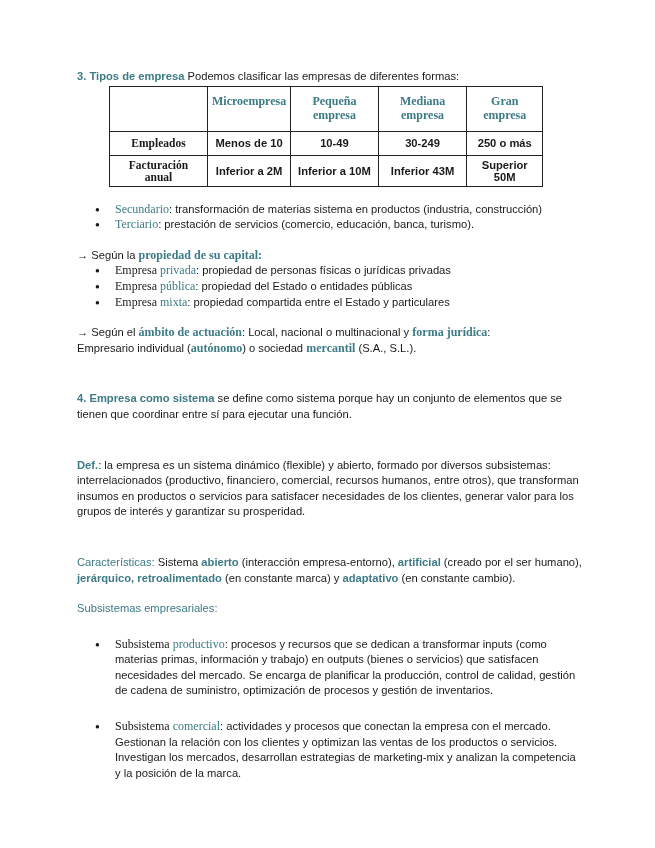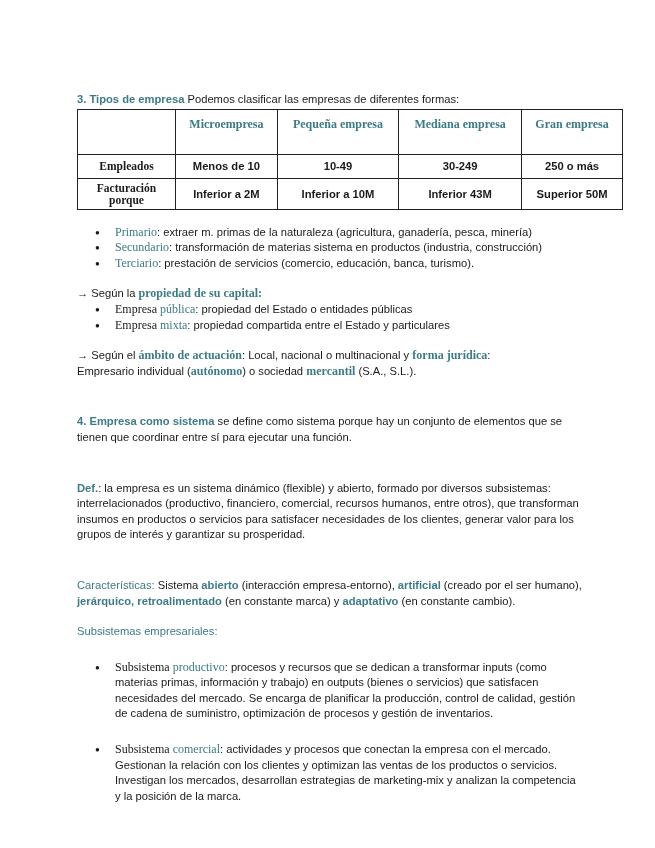--- a/index.html
+++ b/index.html
@@ -1,26 +1,26 @@
 <!DOCTYPE html>
 <html><head>
 <meta charset="utf-8">
 <style>
   html, body { margin: 0; padding: 0; background: #ffffff; }
   body { width: 655px; height: 848px; position: relative; overflow: hidden;
          font-family: "Liberation Sans", sans-serif; font-size: 11.2px; color: #1a1a1a; }
-  .page { position: absolute; left: 77px; top: 92px; width: 505px; }
+  .page { position: absolute; left: 77px; top: 69px; width: 505px; }
   .line { line-height: 15.6px; white-space: nowrap; }
   .wrap { white-space: normal; line-height: 15.6px; margin-top: 20px; }
   .teal { color: #3d7b86; }
   .teal-b { color: #3d7b86; font-weight: bold; }
   .serif-teal { font-family: "Liberation Serif", serif; color: #3d7b86; font-weight: bold; font-size: 12px; }
   .serif-teal-n { font-family: "Liberation Serif", serif; color: #3d7b86; font-size: 12px; }
   .serif { font-family: "Liberation Serif", serif; font-size: 12px; }
-  table { border-collapse: collapse; width: 546px; margin-top: 1px; }
+  table { border-collapse: collapse; width: 434px; margin-top: 1px; margin-left: 32px; }
   td, th { border: 1px solid #222; padding: 3px 4px; text-align: center; vertical-align: middle; font-weight: bold; }
   th { font-family: "Liberation Serif", serif; color: #3d7b86; font-weight: bold; font-size: 12px; text-align: center; vertical-align: top; height: 34px; padding-top: 7px; line-height: 14px; }
   td.label { font-family: "Liberation Serif", serif; font-size: 11.5px; }
   tr.r { height: 24px; }
   col.c0 { width: 98px; }
   ul { margin: 0; padding-left: 38px; list-style: none; }
   li { position: relative; line-height: 15.6px; }
   li::before { content: "\25CF"; position: absolute; left: -20px; top: 0; font-size: 8px; color: #1a1a1a; }
   .gap { height: 15px; }
 </style>
@@ -50,43 +50,43 @@
       <th>Gran empresa</th>
     </tr>
     <tr class="r">
       <td class="label">Empleados</td>
       <td>Menos de 10</td>
       <td>10-49</td>
       <td>30-249</td>
       <td>250 o más</td>
     </tr>
     <tr class="r">
-      <td class="label">Facturación porque</td>
+      <td class="label">Facturación anual</td>
       <td>Inferior a 2M</td>
       <td>Inferior a 10M</td>
       <td>Inferior 43M</td>
       <td>Superior 50M</td>
     </tr>
   </tbody>
     </table>
 
   <div class="gap"></div>
 
   <ul>
-    <li><span class="serif-teal-n">Primario</span><span>: extraer m. primas de la naturaleza (agricultura, ganadería, pesca, minería)</span></li>
     <li><span class="serif-teal-n">Secundario</span><span>: transformación de materias sistema en productos (industria, construcción)</span></li>
     <li><span class="serif-teal-n">Terciario</span><span>: prestación de servicios (comercio, educación, banca, turismo).</span></li>
   </ul>
 
   <div class="gap"></div>
 
   <div class="line">
     <span>→ Según la </span><span class="serif-teal">propiedad de su capital:</span>
   </div>
   <ul>
+    <li><span class="serif">Empresa </span><span class="serif-teal-n">privada</span><span>: propiedad de personas físicas o jurídicas privadas</span></li>
     <li><span class="serif">Empresa </span><span class="serif-teal-n">pública</span><span>: propiedad del Estado o entidades públicas</span></li>
     <li><span class="serif">Empresa </span><span class="serif-teal-n">mixta</span><span>: propiedad compartida entre el Estado y particulares</span></li>
   </ul>
 
   <div class="gap"></div>
 
   <div class="line">
     <span>→ Según el </span><span class="serif-teal">ámbito de actuación</span><span>: Local, nacional o multinacional y </span><span class="serif-teal">forma jurídica</span><span>:</span>
   </div>
   <div class="line">

